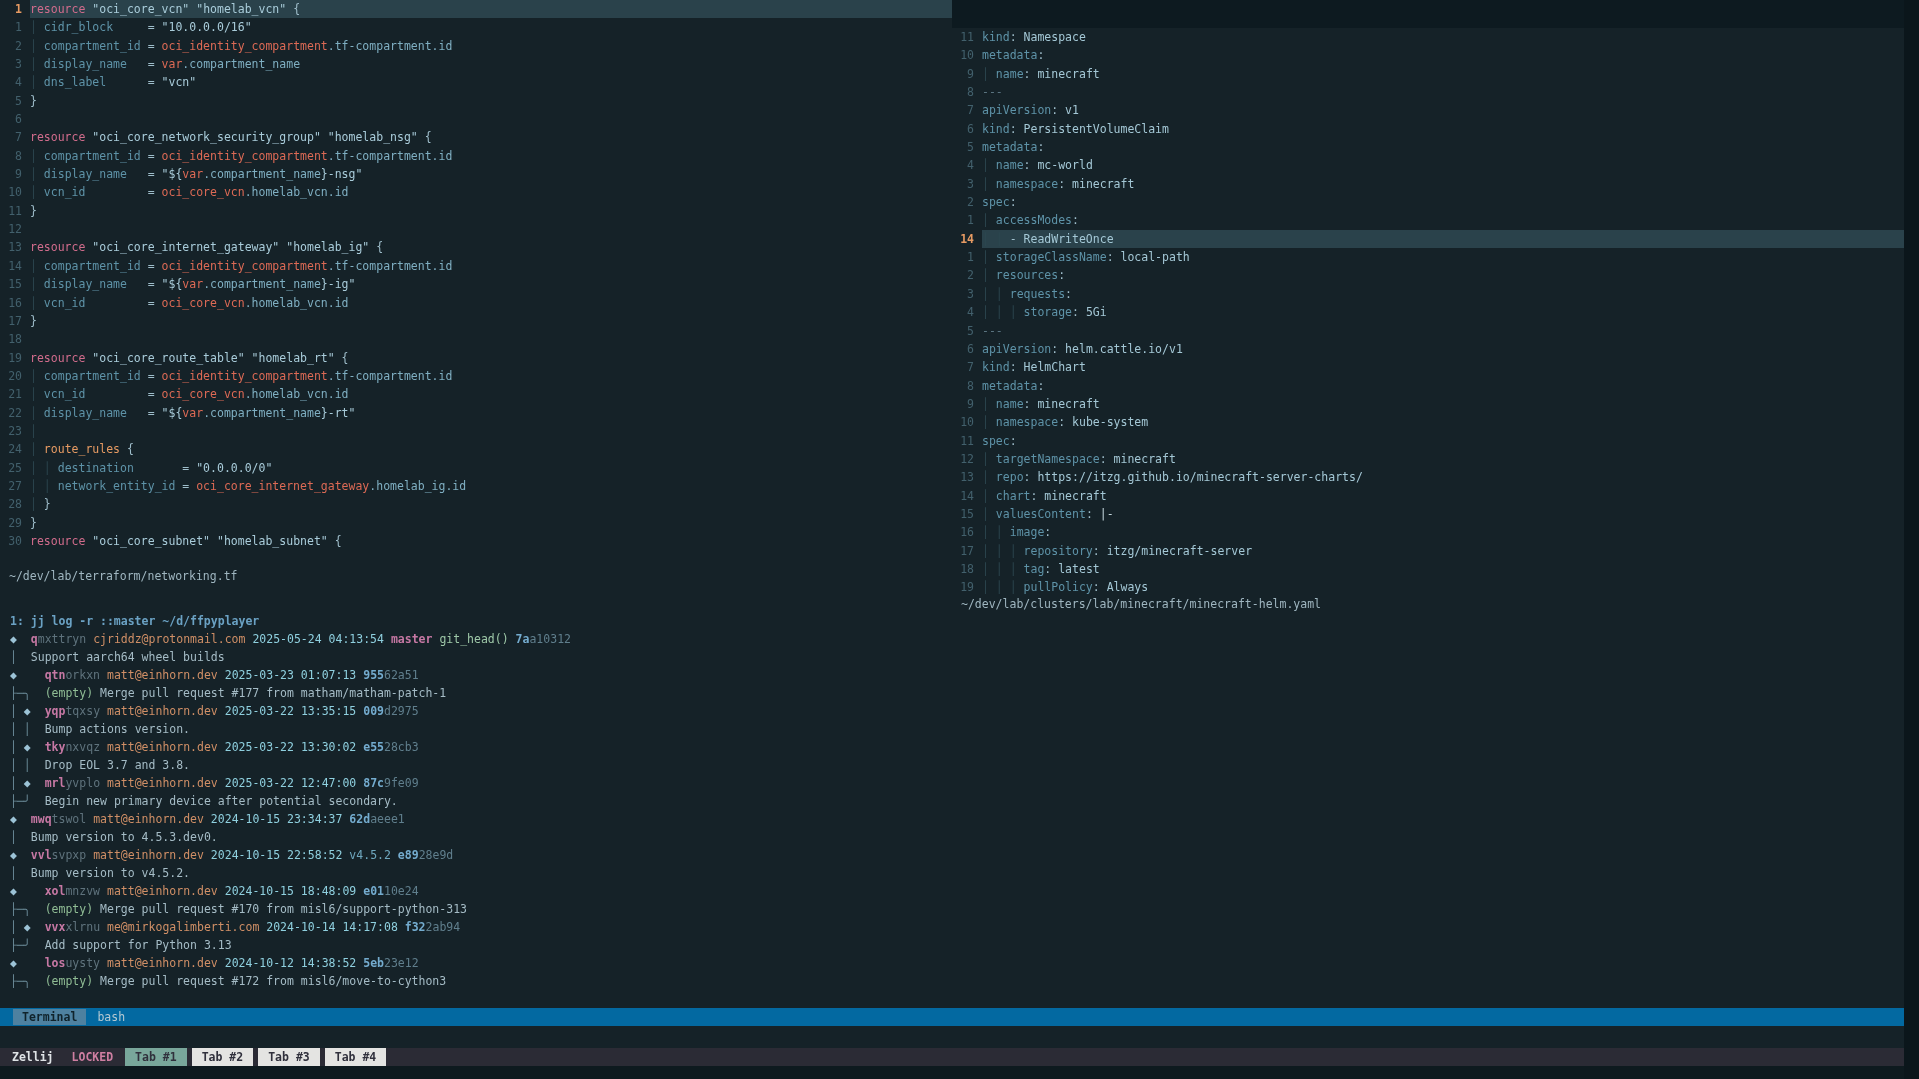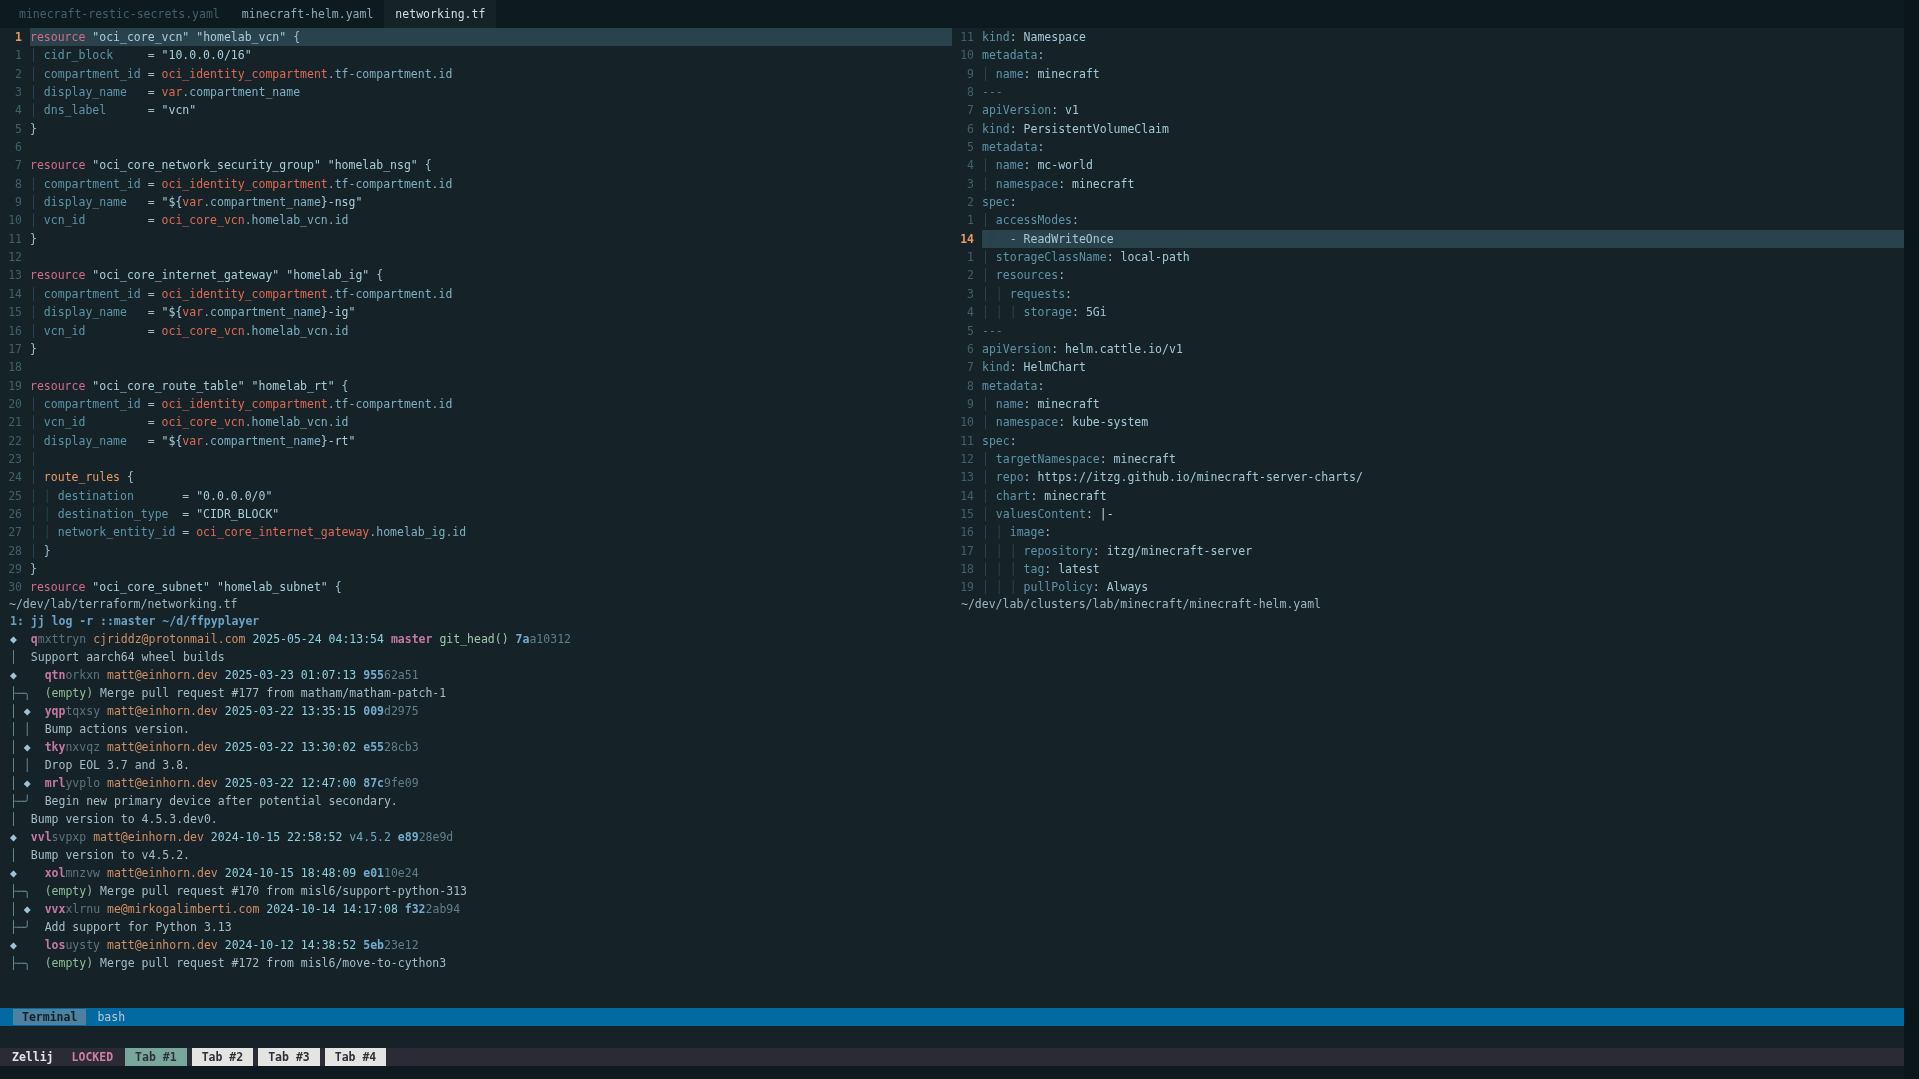--- a/index.html
+++ b/index.html
@@ -73,25 +73,20 @@
 </style>
 </head>
 <body>
 
 <div class="screen">
   <div class="workspace">
 
     <div class="editors">
 
       <div class="pane">
-        <div class="bufferline" id="bufferline">
-            <span class="tab inactive">minecraft-restic-secrets.yaml</span>
-            <span class="tab visible">minecraft-helm.yaml</span>
-            <span class="tab active">networking.tf</span>
-          </div>
         <div class="code" id="left-code">
             <div class="row cur"><span class="gutter">1</span><span class="content"><span class="tk-kw">resource</span><span class="tk-d"> </span><span class="tk-str">"oci_core_vcn"</span><span class="tk-d"> </span><span class="tk-str">"homelab_vcn"</span><span class="tk-d"> {</span></span></div>
             <div class="row"><span class="gutter">1</span><span class="content"><span class="tk-g">│ </span><span class="tk-at">cidr_block</span><span class="tk-d">     = </span><span class="tk-str">"10.0.0.0/16"</span></span></div>
             <div class="row"><span class="gutter">2</span><span class="content"><span class="tk-g">│ </span><span class="tk-at">compartment_id</span><span class="tk-d"> = </span><span class="tk-ref">oci_identity_compartment</span><span class="tk-tail">.tf-compartment.id</span></span></div>
             <div class="row"><span class="gutter">3</span><span class="content"><span class="tk-g">│ </span><span class="tk-at">display_name</span><span class="tk-d">   = </span><span class="tk-ref">var</span><span class="tk-tail">.compartment_name</span></span></div>
             <div class="row"><span class="gutter">4</span><span class="content"><span class="tk-g">│ </span><span class="tk-at">dns_label</span><span class="tk-d">      = </span><span class="tk-str">"vcn"</span></span></div>
             <div class="row"><span class="gutter">5</span><span class="content"><span class="tk-d">}</span></span></div>
             <div class="row"><span class="gutter">6</span><span class="content"></span></div>
             <div class="row"><span class="gutter">7</span><span class="content"><span class="tk-kw">resource</span><span class="tk-d"> </span><span class="tk-str">"oci_core_network_security_group"</span><span class="tk-d"> </span><span class="tk-str">"homelab_nsg"</span><span class="tk-d"> {</span></span></div>
             <div class="row"><span class="gutter">8</span><span class="content"><span class="tk-g">│ </span><span class="tk-at">compartment_id</span><span class="tk-d"> = </span><span class="tk-ref">oci_identity_compartment</span><span class="tk-tail">.tf-compartment.id</span></span></div>
@@ -105,21 +100,20 @@
             <div class="row"><span class="gutter">16</span><span class="content"><span class="tk-g">│ </span><span class="tk-at">vcn_id</span><span class="tk-d">         = </span><span class="tk-ref">oci_core_vcn</span><span class="tk-tail">.homelab_vcn.id</span></span></div>
             <div class="row"><span class="gutter">17</span><span class="content"><span class="tk-d">}</span></span></div>
             <div class="row"><span class="gutter">18</span><span class="content"></span></div>
             <div class="row"><span class="gutter">19</span><span class="content"><span class="tk-kw">resource</span><span class="tk-d"> </span><span class="tk-str">"oci_core_route_table"</span><span class="tk-d"> </span><span class="tk-str">"homelab_rt"</span><span class="tk-d"> {</span></span></div>
             <div class="row"><span class="gutter">20</span><span class="content"><span class="tk-g">│ </span><span class="tk-at">compartment_id</span><span class="tk-d"> = </span><span class="tk-ref">oci_identity_compartment</span><span class="tk-tail">.tf-compartment.id</span></span></div>
             <div class="row"><span class="gutter">21</span><span class="content"><span class="tk-g">│ </span><span class="tk-at">vcn_id</span><span class="tk-d">         = </span><span class="tk-ref">oci_core_vcn</span><span class="tk-tail">.homelab_vcn.id</span></span></div>
             <div class="row"><span class="gutter">22</span><span class="content"><span class="tk-g">│ </span><span class="tk-at">display_name</span><span class="tk-d">   = </span><span class="tk-str">"${</span><span class="tk-ref">var</span><span class="tk-tail">.compartment_name</span><span class="tk-str">}-rt"</span></span></div>
             <div class="row"><span class="gutter">23</span><span class="content"><span class="tk-g">│</span></span></div>
             <div class="row"><span class="gutter">24</span><span class="content"><span class="tk-g">│ </span><span class="tk-or">route_rules</span><span class="tk-d"> {</span></span></div>
             <div class="row"><span class="gutter">25</span><span class="content"><span class="tk-g">│ │ </span><span class="tk-at">destination</span><span class="tk-d">       = </span><span class="tk-str">"0.0.0.0/0"</span></span></div>
-            <div class="row"><span class="gutter">26</span><span class="content"><span class="tk-g">│ │ </span><span class="tk-at">destination_type</span><span class="tk-d">  = </span><span class="tk-str">"CIDR_BLOCK"</span></span></div>
             <div class="row"><span class="gutter">27</span><span class="content"><span class="tk-g">│ │ </span><span class="tk-at">network_entity_id</span><span class="tk-d"> = </span><span class="tk-ref">oci_core_internet_gateway</span><span class="tk-tail">.homelab_ig.id</span></span></div>
             <div class="row"><span class="gutter">28</span><span class="content"><span class="tk-g">│ </span><span class="tk-d">}</span></span></div>
             <div class="row"><span class="gutter">29</span><span class="content"><span class="tk-d">}</span></span></div>
             <div class="row"><span class="gutter">30</span><span class="content"><span class="tk-kw">resource</span><span class="tk-d"> </span><span class="tk-str">"oci_core_subnet"</span><span class="tk-d"> </span><span class="tk-str">"homelab_subnet"</span><span class="tk-d"> {</span></span></div>
           </div>
         <div class="statusline">~/dev/lab/terraform/networking.tf</div>
       </div>
 
       <div class="pane">
         <div class="bufferline"></div>
@@ -166,20 +160,21 @@
         <div class="trow"><span class="tk-nd">◆</span><span class="tk-tx">  </span><span class="tk-cid">q</span><span class="tk-cd">mxttryn</span><span class="tk-tx"> </span><span class="tk-em">cjriddz@protonmail.com</span><span class="tk-tx"> </span><span class="tk-dt">2025-05-24 04:13:54</span><span class="tk-tx"> </span><span class="tk-br">master</span><span class="tk-tx"> </span><span class="tk-gh">git_head()</span><span class="tk-tx"> </span><span class="tk-hp">7a</span><span class="tk-hd">a10312</span></div>
         <div class="trow"><span class="tk-gr">│</span><span class="tk-tx">  </span><span class="tk-tx">Support aarch64 wheel builds</span></div>
         <div class="trow"><span class="tk-nd">◆</span><span class="tk-tx">    </span><span class="tk-cid">qtn</span><span class="tk-cd">orkxn</span><span class="tk-tx"> </span><span class="tk-em">matt@einhorn.dev</span><span class="tk-tx"> </span><span class="tk-dt">2025-03-23 01:07:13</span><span class="tk-tx"> </span><span class="tk-hp">955</span><span class="tk-hd">62a51</span></div>
         <div class="trow"><span class="tk-gr">├─╮</span><span class="tk-tx">  </span><span class="tk-ey">(empty)</span><span class="tk-tx"> Merge pull request #177 from matham/matham-patch-1</span></div>
         <div class="trow"><span class="tk-gr">│ </span><span class="tk-nd">◆</span><span class="tk-tx">  </span><span class="tk-cid">yqp</span><span class="tk-cd">tqxsy</span><span class="tk-tx"> </span><span class="tk-em">matt@einhorn.dev</span><span class="tk-tx"> </span><span class="tk-dt">2025-03-22 13:35:15</span><span class="tk-tx"> </span><span class="tk-hp">009</span><span class="tk-hd">d2975</span></div>
         <div class="trow"><span class="tk-gr">│ │</span><span class="tk-tx">  </span><span class="tk-tx">Bump actions version.</span></div>
         <div class="trow"><span class="tk-gr">│ </span><span class="tk-nd">◆</span><span class="tk-tx">  </span><span class="tk-cid">tky</span><span class="tk-cd">nxvqz</span><span class="tk-tx"> </span><span class="tk-em">matt@einhorn.dev</span><span class="tk-tx"> </span><span class="tk-dt">2025-03-22 13:30:02</span><span class="tk-tx"> </span><span class="tk-hp">e55</span><span class="tk-hd">28cb3</span></div>
         <div class="trow"><span class="tk-gr">│ │</span><span class="tk-tx">  </span><span class="tk-tx">Drop EOL 3.7 and 3.8.</span></div>
         <div class="trow"><span class="tk-gr">│ </span><span class="tk-nd">◆</span><span class="tk-tx">  </span><span class="tk-cid">mrl</span><span class="tk-cd">yvplo</span><span class="tk-tx"> </span><span class="tk-em">matt@einhorn.dev</span><span class="tk-tx"> </span><span class="tk-dt">2025-03-22 12:47:00</span><span class="tk-tx"> </span><span class="tk-hp">87c</span><span class="tk-hd">9fe09</span></div>
         <div class="trow"><span class="tk-gr">├─╯</span><span class="tk-tx">  </span><span class="tk-tx">Begin new primary device after potential secondary.</span></div>
+        <div class="trow"><span class="tk-nd">◆</span><span class="tk-tx">  </span><span class="tk-cid">mwq</span><span class="tk-cd">tswol</span><span class="tk-tx"> </span><span class="tk-em">matt@einhorn.dev</span><span class="tk-tx"> </span><span class="tk-dt">2024-10-15 23:34:37</span><span class="tk-tx"> </span><span class="tk-hp">62d</span><span class="tk-hd">aeee1</span></div>
         <div class="trow"><span class="tk-gr">│</span><span class="tk-tx">  </span><span class="tk-tx">Bump version to 4.5.3.dev0.</span></div>
         <div class="trow"><span class="tk-nd">◆</span><span class="tk-tx">  </span><span class="tk-cid">vvl</span><span class="tk-cd">svpxp</span><span class="tk-tx"> </span><span class="tk-em">matt@einhorn.dev</span><span class="tk-tx"> </span><span class="tk-dt">2024-10-15 22:58:52</span><span class="tk-tx"> </span><span class="tk-tg">v4.5.2</span><span class="tk-tx"> </span><span class="tk-hp">e89</span><span class="tk-hd">28e9d</span></div>
         <div class="trow"><span class="tk-gr">│</span><span class="tk-tx">  </span><span class="tk-tx">Bump version to v4.5.2.</span></div>
         <div class="trow"><span class="tk-nd">◆</span><span class="tk-tx">    </span><span class="tk-cid">xol</span><span class="tk-cd">mnzvw</span><span class="tk-tx"> </span><span class="tk-em">matt@einhorn.dev</span><span class="tk-tx"> </span><span class="tk-dt">2024-10-15 18:48:09</span><span class="tk-tx"> </span><span class="tk-hp">e01</span><span class="tk-hd">10e24</span></div>
         <div class="trow"><span class="tk-gr">├─╮</span><span class="tk-tx">  </span><span class="tk-ey">(empty)</span><span class="tk-tx"> Merge pull request #170 from misl6/support-python-313</span></div>
         <div class="trow"><span class="tk-gr">│ </span><span class="tk-nd">◆</span><span class="tk-tx">  </span><span class="tk-cid">vvx</span><span class="tk-cd">xlrnu</span><span class="tk-tx"> </span><span class="tk-em">me@mirkogalimberti.com</span><span class="tk-tx"> </span><span class="tk-dt">2024-10-14 14:17:08</span><span class="tk-tx"> </span><span class="tk-hp">f32</span><span class="tk-hd">2ab94</span></div>
         <div class="trow"><span class="tk-gr">├─╯</span><span class="tk-tx">  </span><span class="tk-tx">Add support for Python 3.13</span></div>
         <div class="trow"><span class="tk-nd">◆</span><span class="tk-tx">    </span><span class="tk-cid">los</span><span class="tk-cd">uysty</span><span class="tk-tx"> </span><span class="tk-em">matt@einhorn.dev</span><span class="tk-tx"> </span><span class="tk-dt">2024-10-12 14:38:52</span><span class="tk-tx"> </span><span class="tk-hp">5eb</span><span class="tk-hd">23e12</span></div>
         <div class="trow"><span class="tk-gr">├─╮</span><span class="tk-tx">  </span><span class="tk-ey">(empty)</span><span class="tk-tx"> Merge pull request #172 from misl6/move-to-cython3</span></div>
       </div>

